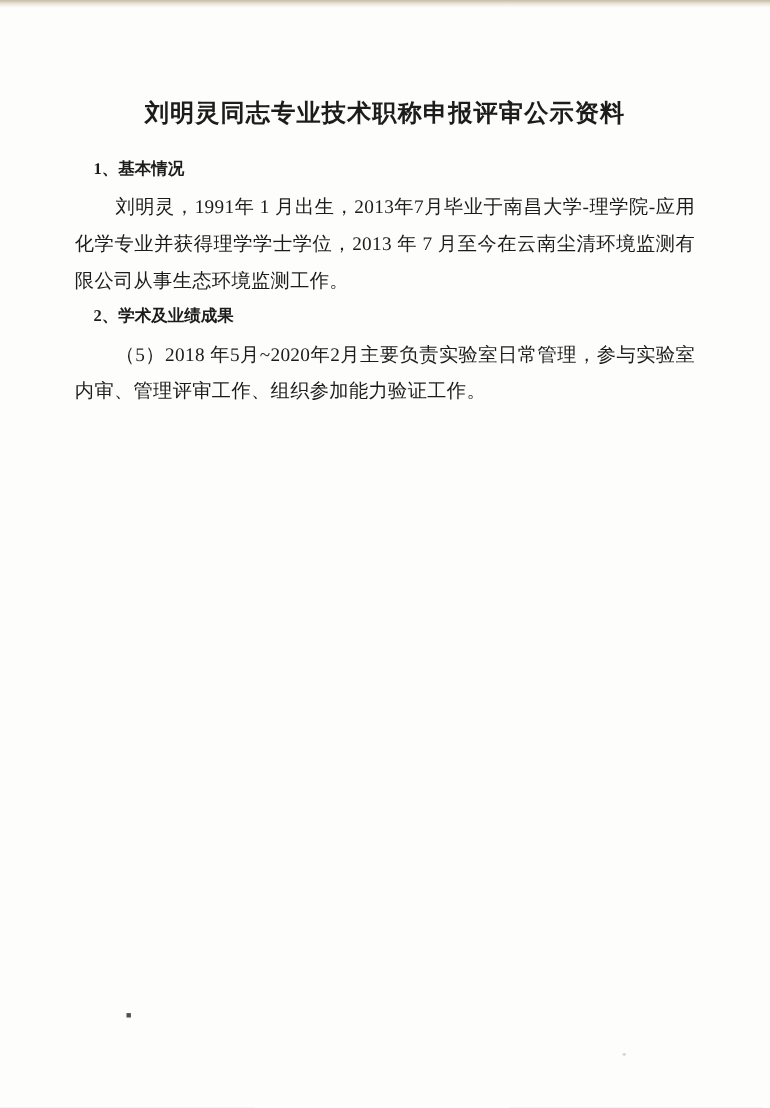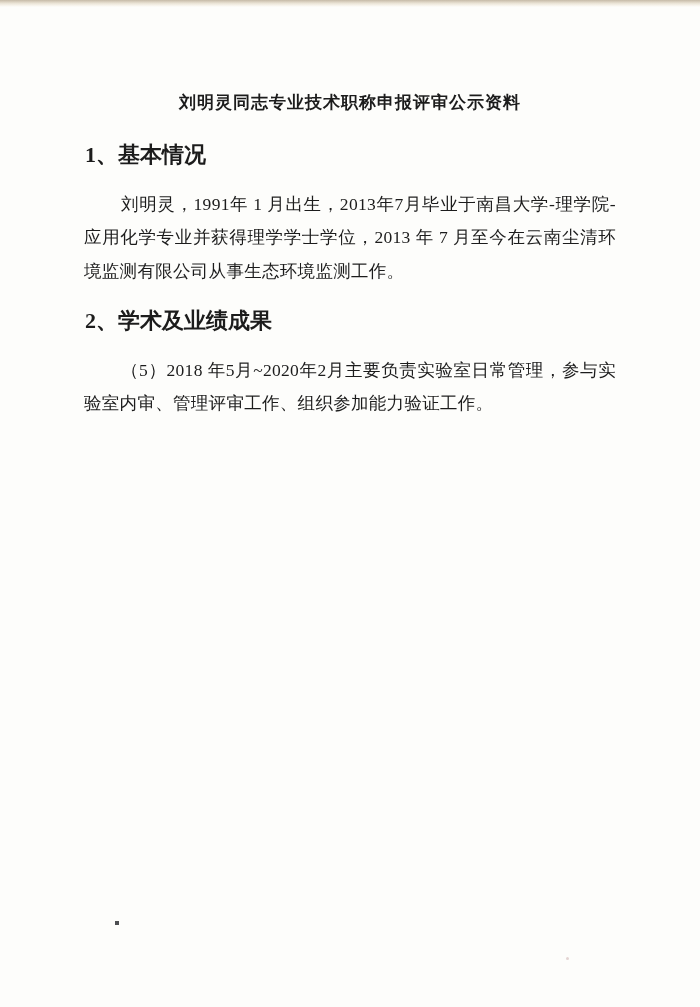--- a/index.html
+++ b/index.html
@@ -26,39 +26,39 @@
     background: linear-gradient(#c6baa7 0%, #e9e2d4 45%, #f6f2ea 75%, #fdfdfb 100%);
   }
   .content {
     position: absolute;
     top: 85px;
     left: 68px;
     width: 564px;
   }
   .doc-title {
     text-align: center;
-    font-size: 17px;
+    font-size: 22px;
     font-weight: bold;
     line-height: 35px;
     letter-spacing: 1px;
     margin: 0 0 18px 0;
   }
   .section-heading {
-    font-size: 22px;
+    font-size: 15px;
     font-weight: bold;
     line-height: 33.5px;
     padding-left: 17px;
     margin: 0;
   }
   .para {
     font-size: 17.5px;
     line-height: 33.5px;
     text-align: justify;
     text-indent: 37px;
-    margin: 16px;
+    margin: 0;
     letter-spacing: 0.3px;
   }
   .speck {
     position: absolute;
     left: 115px;
     top: 921px;
     width: 4px;
     height: 4px;
     background: #4d4f52;
   }

